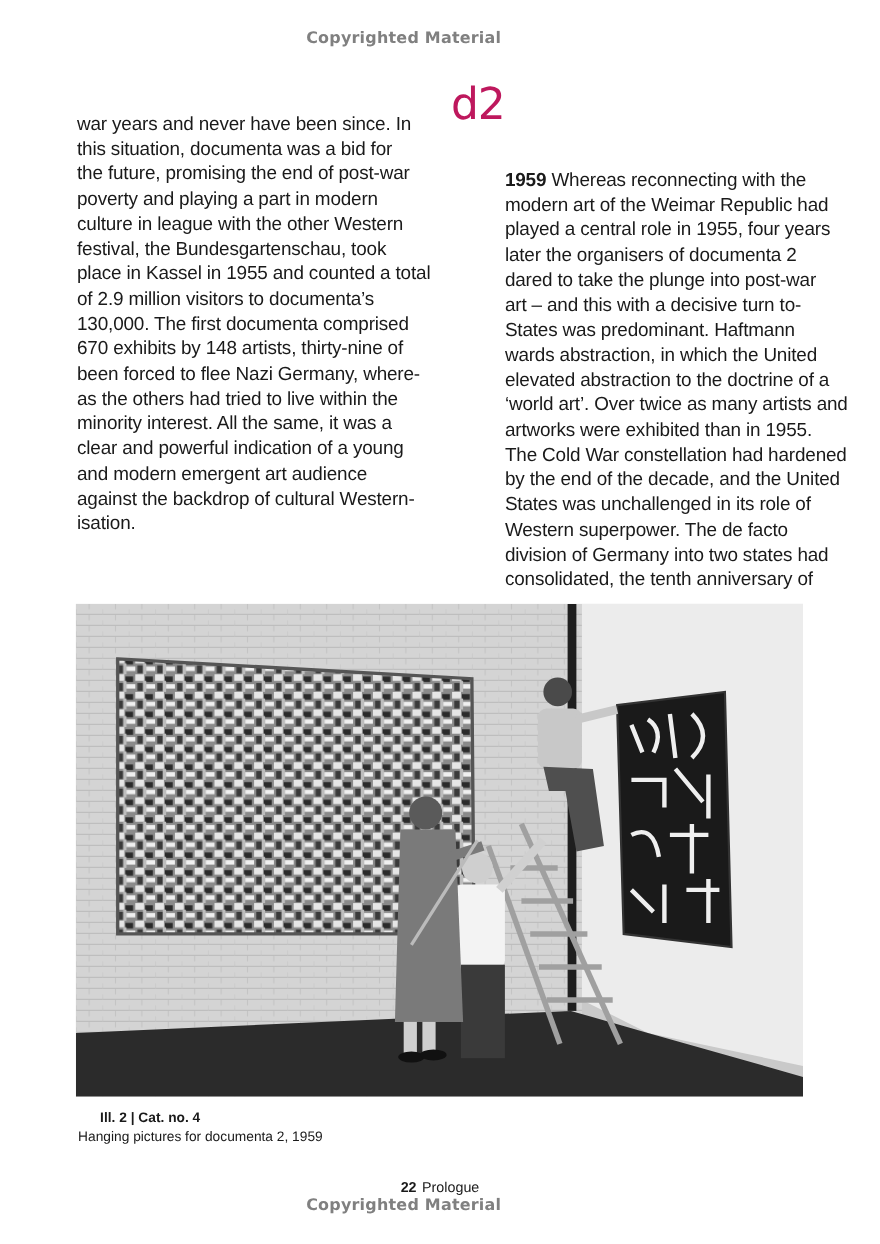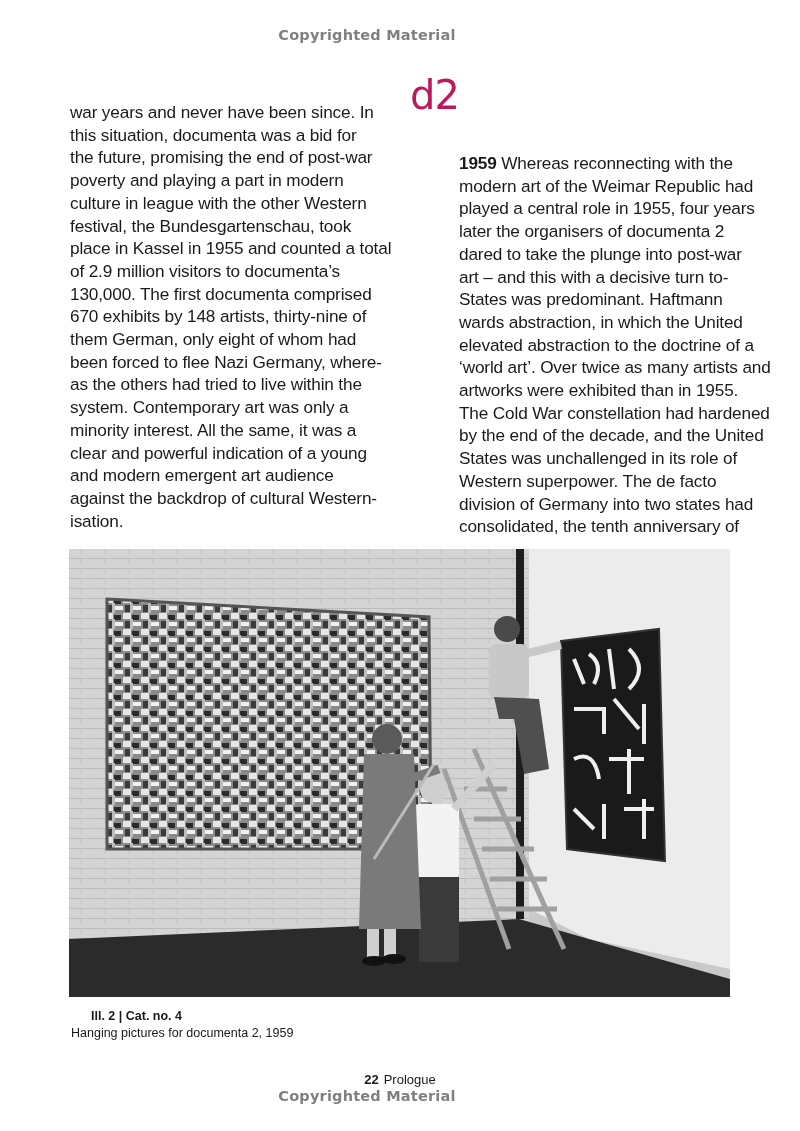--- a/index.html
+++ b/index.html
@@ -39,24 +39,22 @@
     <span class="line">war years and never have been since. In</span>
     <span class="line">this situation, documenta was a bid for</span>
     <span class="line">the future, promising the end of post-war</span>
     <span class="line">poverty and playing a part in modern</span>
     <span class="line">culture in league with the other Western</span>
     <span class="line">festival, the Bundesgartenschau, took</span>
     <span class="line">place in Kassel in 1955 and counted a total</span>
     <span class="line">of 2.9 million visitors to documenta’s</span>
     <span class="line">130,000. The first documenta comprised</span>
     <span class="line">670 exhibits by 148 artists, thirty-nine of</span>
-    <span class="line">them German, only eight of whom had</span>
     <span class="line">been forced to flee Nazi Germany, where-</span>
     <span class="line">as the others had tried to live within the</span>
-    <span class="line">system. Contemporary art was only a</span>
     <span class="line">minority interest. All the same, it was a</span>
     <span class="line">clear and powerful indication of a young</span>
     <span class="line">and modern emergent art audience</span>
     <span class="line">against the backdrop of cultural Western-</span>
     <span class="line">isation.</span>
   </div>
 
 <div class="heading">d2</div>
 
 <div class="col col-right" id="rightcol">

